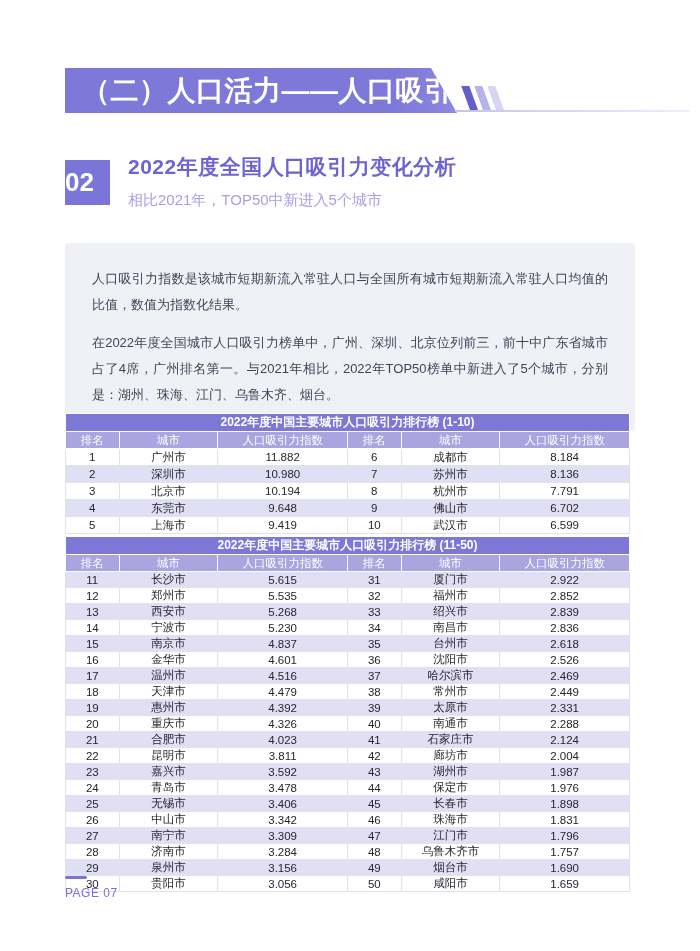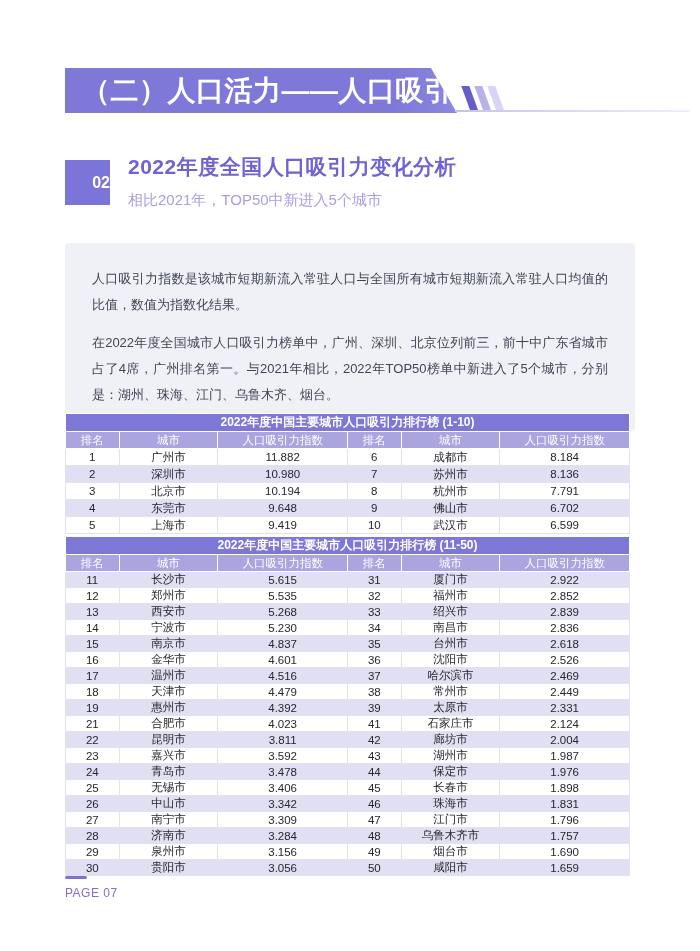--- a/index.html
+++ b/index.html
@@ -26,22 +26,22 @@
   .slash.s2 { left: 479px; background: #b7b3e9; }
   .slash.s3 { left: 492px; background: #d7d5f3; }
   .banner-underline {
     position: absolute; left: 455px; top: 110px; width: 235px; height: 2px;
     background: linear-gradient(90deg, #c6c4e6, #efeef9);
   }
 
   
   .badge {
     position: absolute; left: 65px; top: 160px; width: 45px; height: 45px;
-    background: #7b74d9; color: #fff; font-size: 16px; font-weight: bold;
-    display: flex; align-items: center; justify-content: flex-end;
+    background: #7b74d9; color: #fff; font-size: 26px; font-weight: bold;
+    display: flex; align-items: center; justify-content: flex-start;
   }
   .sec-title {
     position: absolute; left: 128px; top: 153px;
     font-size: 21px; font-weight: bold; color: #6f63d3; letter-spacing: 0.5px;
   }
   .sec-subtitle {
     position: absolute; left: 128px; top: 191px;
     font-size: 15px; color: #a89fe4;
   }
 
@@ -270,20 +270,28 @@
         </tr>
         <tr>
           <td>19</td>
           <td>惠州市</td>
           <td>4.392</td>
           <td>39</td>
           <td>太原市</td>
           <td>2.331</td>
         </tr>
         <tr>
+          <td>20</td>
+          <td>重庆市</td>
+          <td>4.326</td>
+          <td>40</td>
+          <td>南通市</td>
+          <td>2.288</td>
+        </tr>
+        <tr>
           <td>21</td>
           <td>合肥市</td>
           <td>4.023</td>
           <td>41</td>
           <td>石家庄市</td>
           <td>2.124</td>
         </tr>
         <tr>
           <td>22</td>
           <td>昆明市</td>

